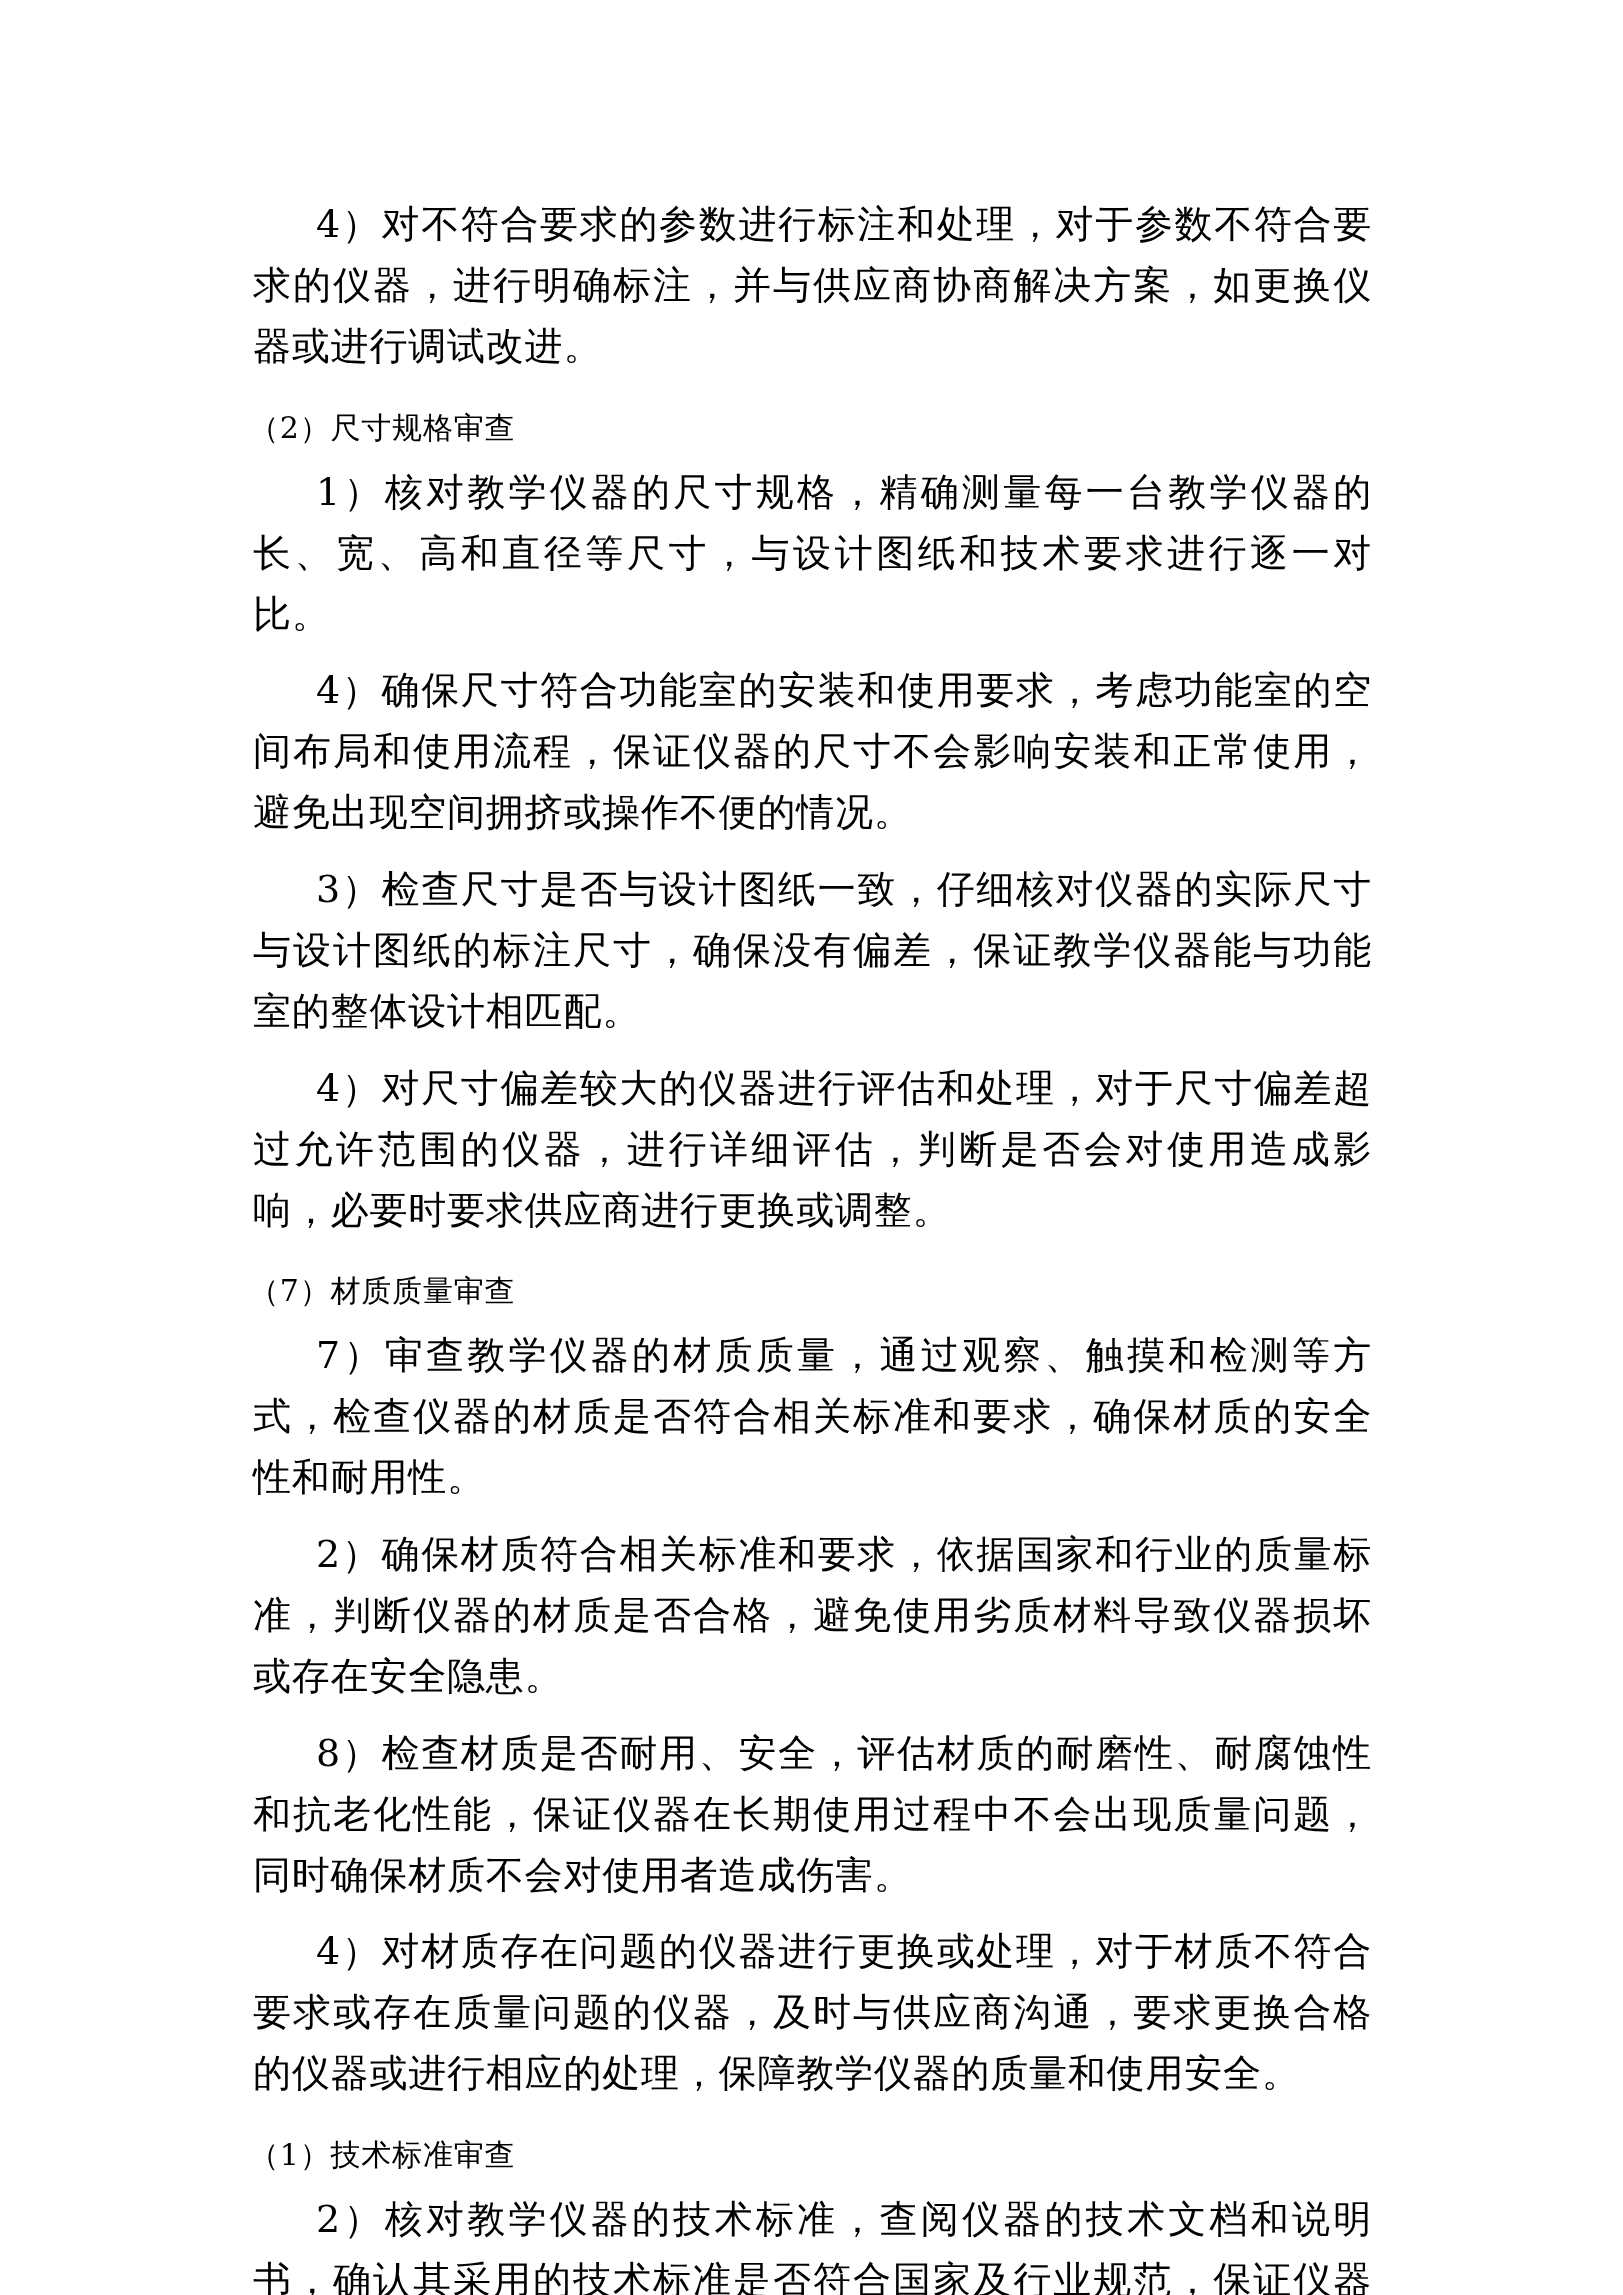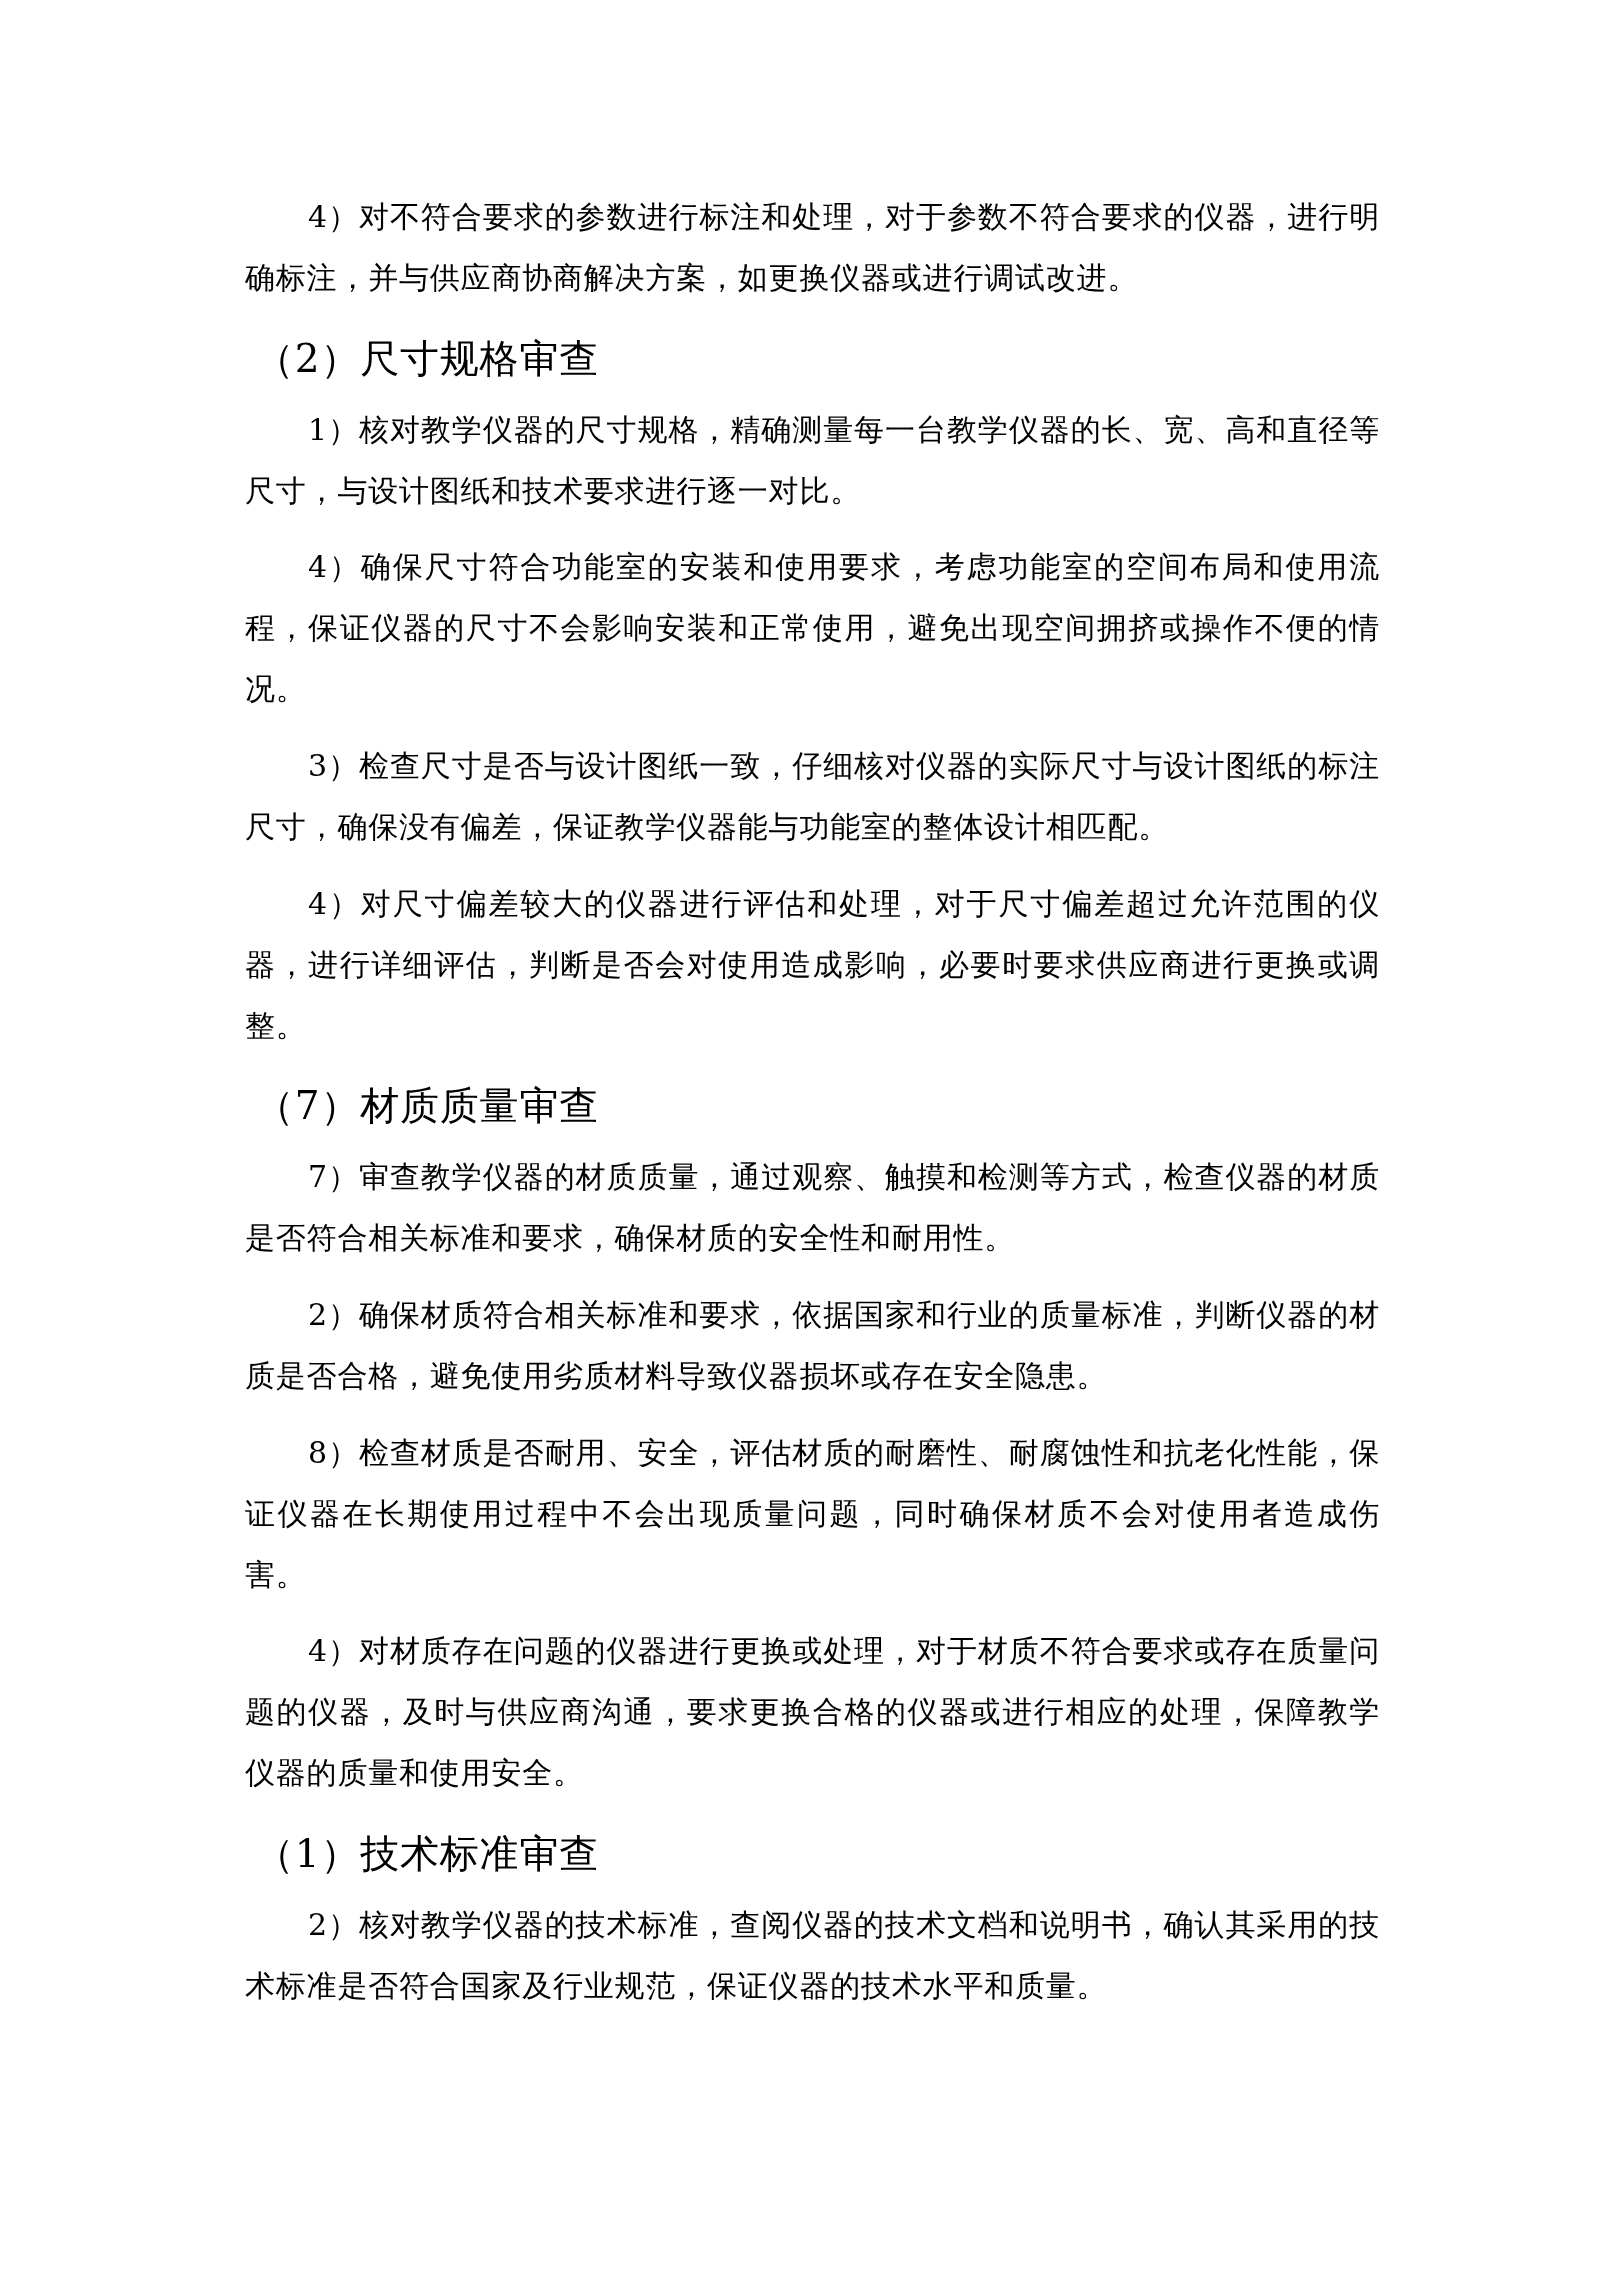--- a/index.html
+++ b/index.html
@@ -15,33 +15,33 @@
       font-family: "DejaVu Serif", "Liberation Serif", serif;
       color: #000000;
     }
     .page {
       position: absolute;
       left: 245px;
       top: 186px;
       width: 1135px;
     }
     .para {
-      margin: 0;
-      font-size: 30px;
+      margin: 8px;
+      font-size: 38px;
       line-height: 61px;
       text-align: justify;
       text-justify: inter-character;
       letter-spacing: 0.8px;
       word-break: break-all;
     }
     .para + .para { margin-top: 15.7px; }
     .para.indent { text-indent: 63px; }
     .heading {
-      margin: 10px;
-      font-size: 39px;
+      margin: 4px;
+      font-size: 30px;
       line-height: 61px;
       letter-spacing: 0.8px;
       text-indent: 0;
     }
     .para + .heading { margin-top: 19.6px; }
     .heading + .para { margin-top: 2.6px; }
   </style>
 </head>
 <body>
 

